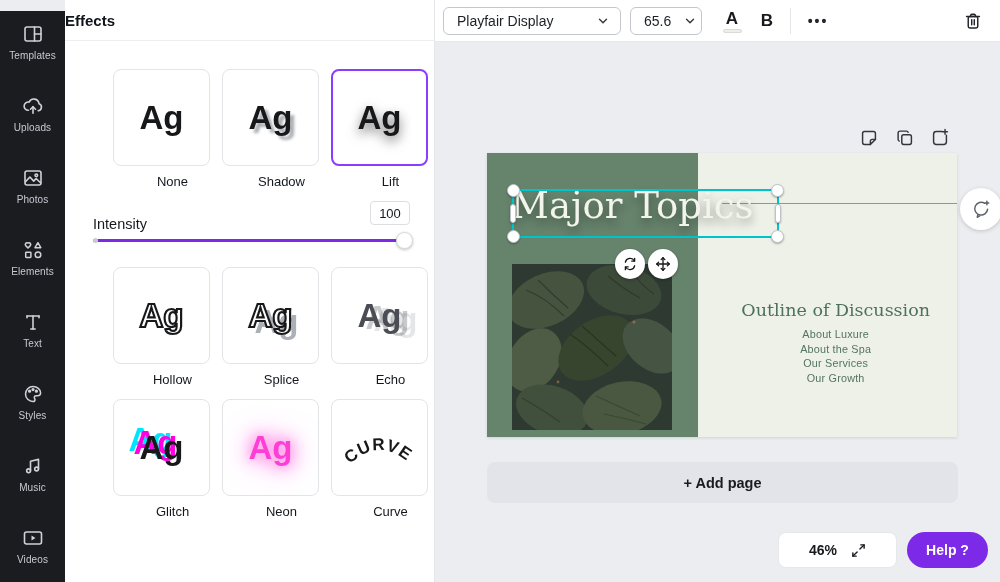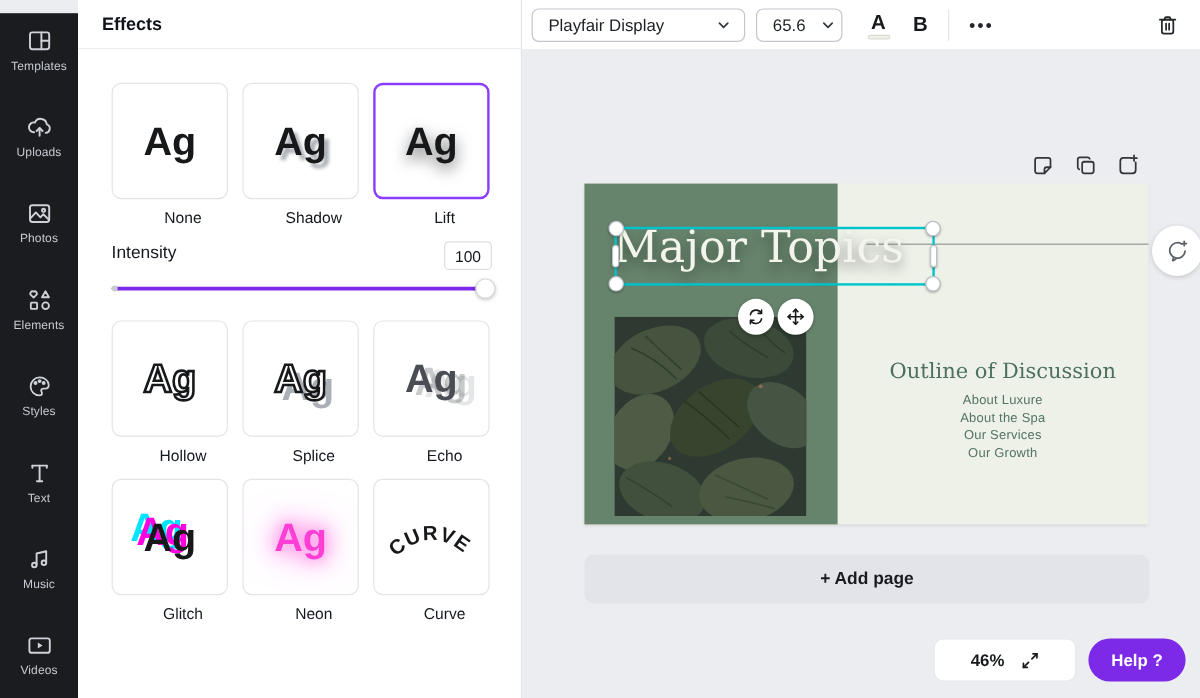--- a/index.html
+++ b/index.html
@@ -6,35 +6,35 @@
   html,body { width:1000px; height:582px; overflow:hidden; font-family:"Liberation Sans", sans-serif; background:#ecedf0; }
   svg { display:block; }
 
   
   #sidebar { position:absolute; left:0; top:0; width:65px; height:582px; background:#1a1c20; display:flex; flex-direction:column; align-items:center; padding-top:6px;margin-top:11px; }
   .side-item { width:65px; height:50px; margin-bottom:24px; display:flex; flex-direction:column; align-items:center; justify-content:center; gap:4px; cursor:pointer; color:#ced2d8; }
   .side-item .lbl { font-size:10px; color:#c6cad1; letter-spacing:.1px; }
 
   
   #panel { position:absolute; left:65px; top:0; width:370px; height:582px; background:#ffffff; border-right:1px solid #e4e6e9; }
-  #panel-header { height:41px; border-bottom:1px solid #eceef0; display:flex; align-items:center; padding-left:20px; font-size:15px; font-weight:bold; color:#10141b; }
-  .tile { position:absolute; width:119px; text-align:center; cursor:pointer; }
+  #panel-header { height:41px; border-bottom:1px solid #eceef0; display:flex; align-items:center; font-size:15px; font-weight:bold; color:#10141b; }
+  .tile { position:absolute; width:119px; text-align:center; cursor:pointer;margin-left:20px; }
   .tile-box { width:97px; height:97px; background:#fff; border:1px solid #e2e4e8; border-radius:8px; display:flex; align-items:center; justify-content:center; overflow:hidden; }
   .tile-box.selected { border:2px solid #8b3dff; }
   .tile-label { margin-top:8px; font-size:13px; color:#14181f; }
   .ag { font-size:33px; font-weight:bold; color:#17181a; line-height:1; }
   .fx-shadow .ag { text-shadow:4px 4px 3px #a9aeb4; }
   .fx-lift .ag { text-shadow:0 5px 12px rgba(0,0,0,.55); }
   .fx-hollow .ag { color:#fff; -webkit-text-stroke:2.2px #17181a; }
   .fx-splice .ag { color:#fff; -webkit-text-stroke:2.2px #17181a; text-shadow:6px 6px 0 #aab0b6; }
   .fx-echo .ag { color:#4a4e54; text-shadow:8px 2px 0 rgba(74,78,84,.30), 16px 4px 0 rgba(74,78,84,.14); }
   .fx-glitch .ag { color:#17181a; text-shadow:-6px -5px 0 #ff00e1, -11px -8px 0 #00e5ff; }
   .fx-neon .ag { color:#ff3ed6; font-weight:bold; text-shadow:0 0 6px #ffc1f0, 0 0 16px #ff4fd8, 0 0 30px #ff6fe0; }
 
-  #intensity-label { position:absolute; left:28px; top:203px; font-size:14.5px; color:#14181f; }
+  #intensity-label { position:absolute; left:28px; top:216px; font-size:14.5px; color:#14181f; }
   #intensity-value { position:absolute; left:305px; top:201px; width:40px; height:24px; border:1px solid #dcdee2; border-radius:4px; font-size:13px; color:#14181f; display:flex; align-items:center; justify-content:center; cursor:text; }
   #slider { position:absolute; left:28px; top:232px; width:317px; height:16px; cursor:pointer; }
   #slider .track { position:absolute; left:0; right:0; top:7px; height:3px; border-radius:2px; background:#7d2ae8; }
   #slider .zero-dot { position:absolute; left:0; top:6px; width:5px; height:5px; border-radius:50%; background:#c7cbd1; }
   #slider .knob { position:absolute; right:-3px; top:0; width:17px; height:17px; border-radius:50%; background:#fff; border:1px solid #d8dadd; box-shadow:0 1px 3px rgba(0,0,0,.25); }
 
   
   #toolbar { position:absolute; left:435px; top:0; width:565px; height:42px; background:#fff; border-bottom:1px solid #e7e8ea; }
   .select { position:absolute; top:7px; height:28px; border:1px solid #c3c6cb; border-radius:6px; background:#fff; display:flex; align-items:center; justify-content:space-between; padding:0 10px 0 13px; font-size:14px; color:#1c2025; cursor:pointer;gap:12px; }
   #font-select { left:8px; width:178px; }
@@ -118,39 +118,39 @@
           <path d="M7 10 4.9 7.9a1.8 1.8 0 0 1 2.1-2.9 1.8 1.8 0 0 1 2.1 2.9Z"></path>
           <path d="M16.9 4.7l2.9 5h-5.8z"></path>
           <rect x="4.7" y="14.2" width="5.2" height="5.2" rx=".6"></rect>
           <circle cx="17" cy="16.8" r="2.8"></circle>
         </svg>
       </span>
     <span class="lbl">Elements</span>
   </div>
   <div class="side-item">
     <span>
+        <svg width="24" height="24" viewBox="0 0 24 24" fill="none" stroke="currentColor" stroke-width="1.6" stroke-linecap="round" stroke-linejoin="round">
+          <path d="M6 6h12"></path>
+          <path d="M6 6v1.8M18 6v1.8"></path>
+          <path d="M12 6v13"></path>
+          <path d="M9.8 19h4.4"></path>
+        </svg>
+      </span>
+    <span class="lbl">Text</span>
+  </div>
+  <div class="side-item">
+    <span>
         <svg width="24" height="24" viewBox="0 0 24 24" fill="none" stroke="currentColor" stroke-width="1.5" stroke-linecap="round" stroke-linejoin="round">
           <path d="M12 4.5a7.5 7.5 0 1 0 0 15c1.3 0 2-.8 2-1.8 0-.9-.7-1.4-.7-2.2 0-1 .9-1.7 2-1.7h1.3c1.7 0 3-1.3 3-3 0-3.5-3.5-6.3-7.6-6.3Z"></path>
           <circle cx="8.6" cy="9.2" r=".9" fill="currentColor"></circle>
           <circle cx="12" cy="7.6" r=".9" fill="currentColor"></circle>
           <circle cx="15.4" cy="9.2" r=".9" fill="currentColor"></circle>
         </svg>
       </span>
     <span class="lbl">Styles</span>
-  </div>
-  <div class="side-item">
-    <span>
-        <svg width="24" height="24" viewBox="0 0 24 24" fill="none" stroke="currentColor" stroke-width="1.6" stroke-linecap="round" stroke-linejoin="round">
-          <path d="M6 6h12"></path>
-          <path d="M6 6v1.8M18 6v1.8"></path>
-          <path d="M12 6v13"></path>
-          <path d="M9.8 19h4.4"></path>
-        </svg>
-      </span>
-    <span class="lbl">Text</span>
   </div>
   <div class="side-item">
     <span>
         <svg width="24" height="24" viewBox="0 0 24 24" fill="none" stroke="currentColor" stroke-width="1.6" stroke-linecap="round" stroke-linejoin="round">
           <path d="M9.5 16.6V7.2l8-1.8v9.4"></path>
           <circle cx="7.6" cy="16.8" r="1.9"></circle>
           <circle cx="15.6" cy="15" r="1.9"></circle>
         </svg>
       </span>
     <span class="lbl">Music</span>

